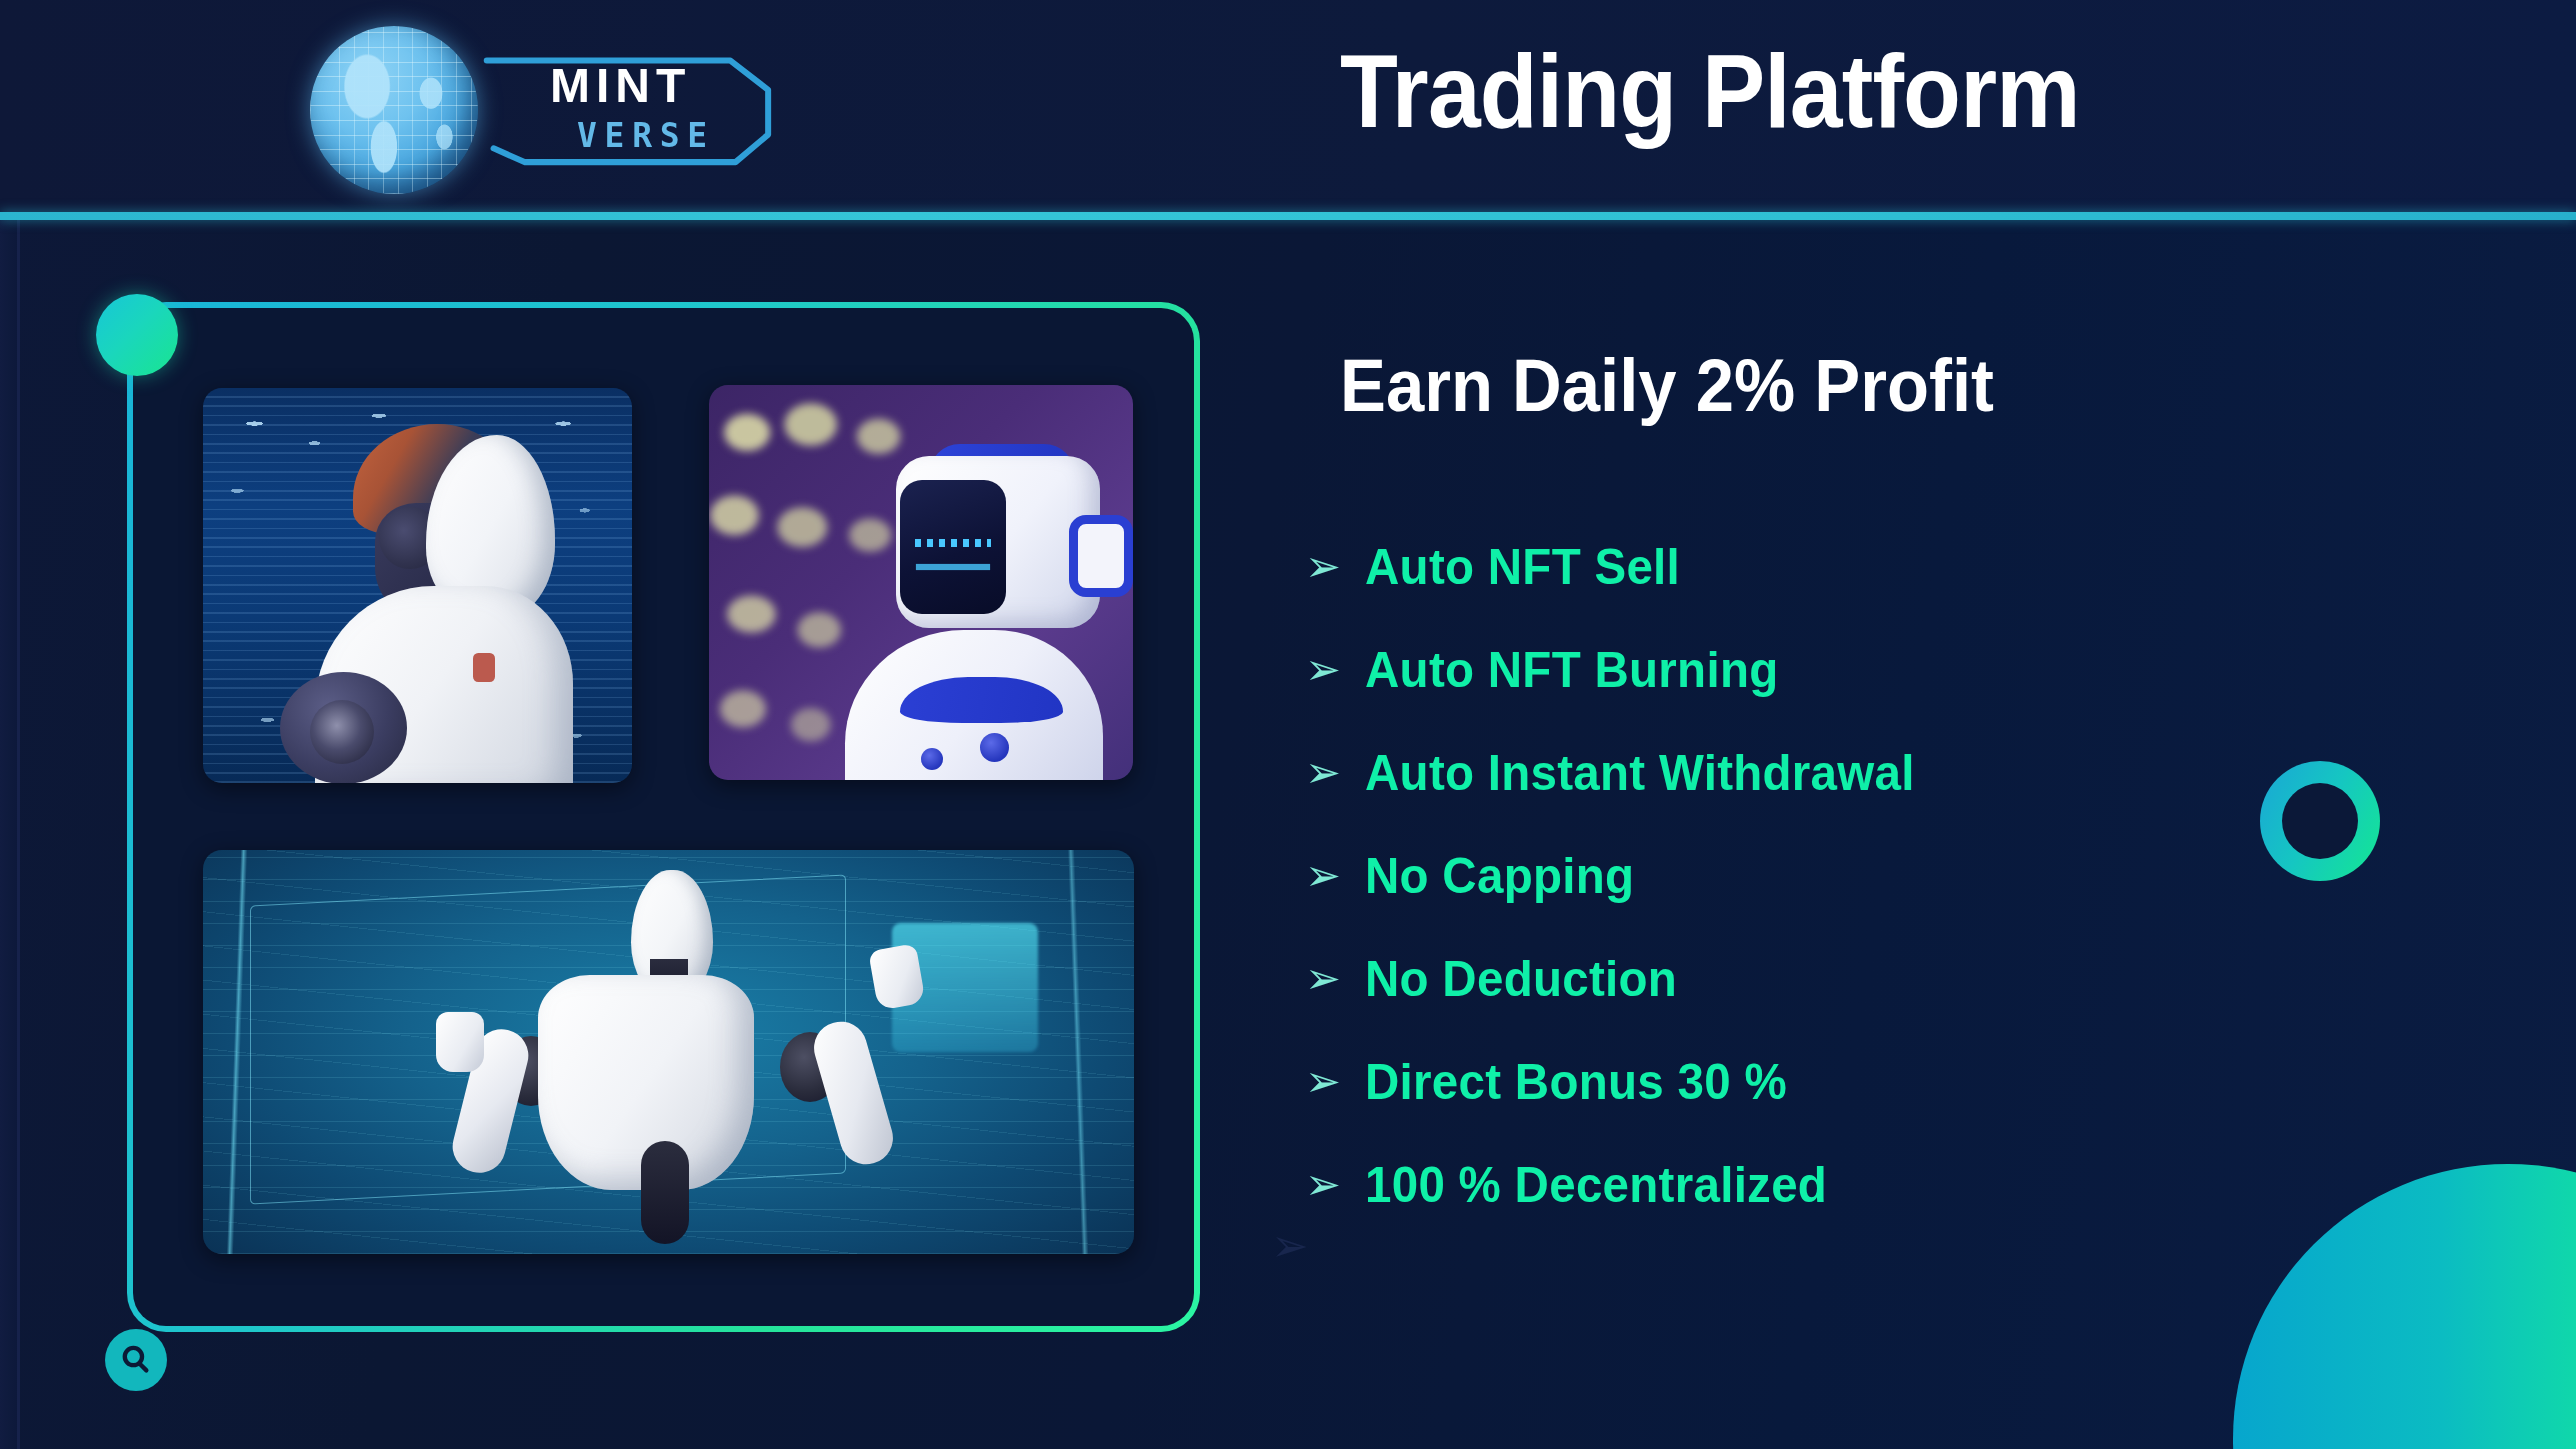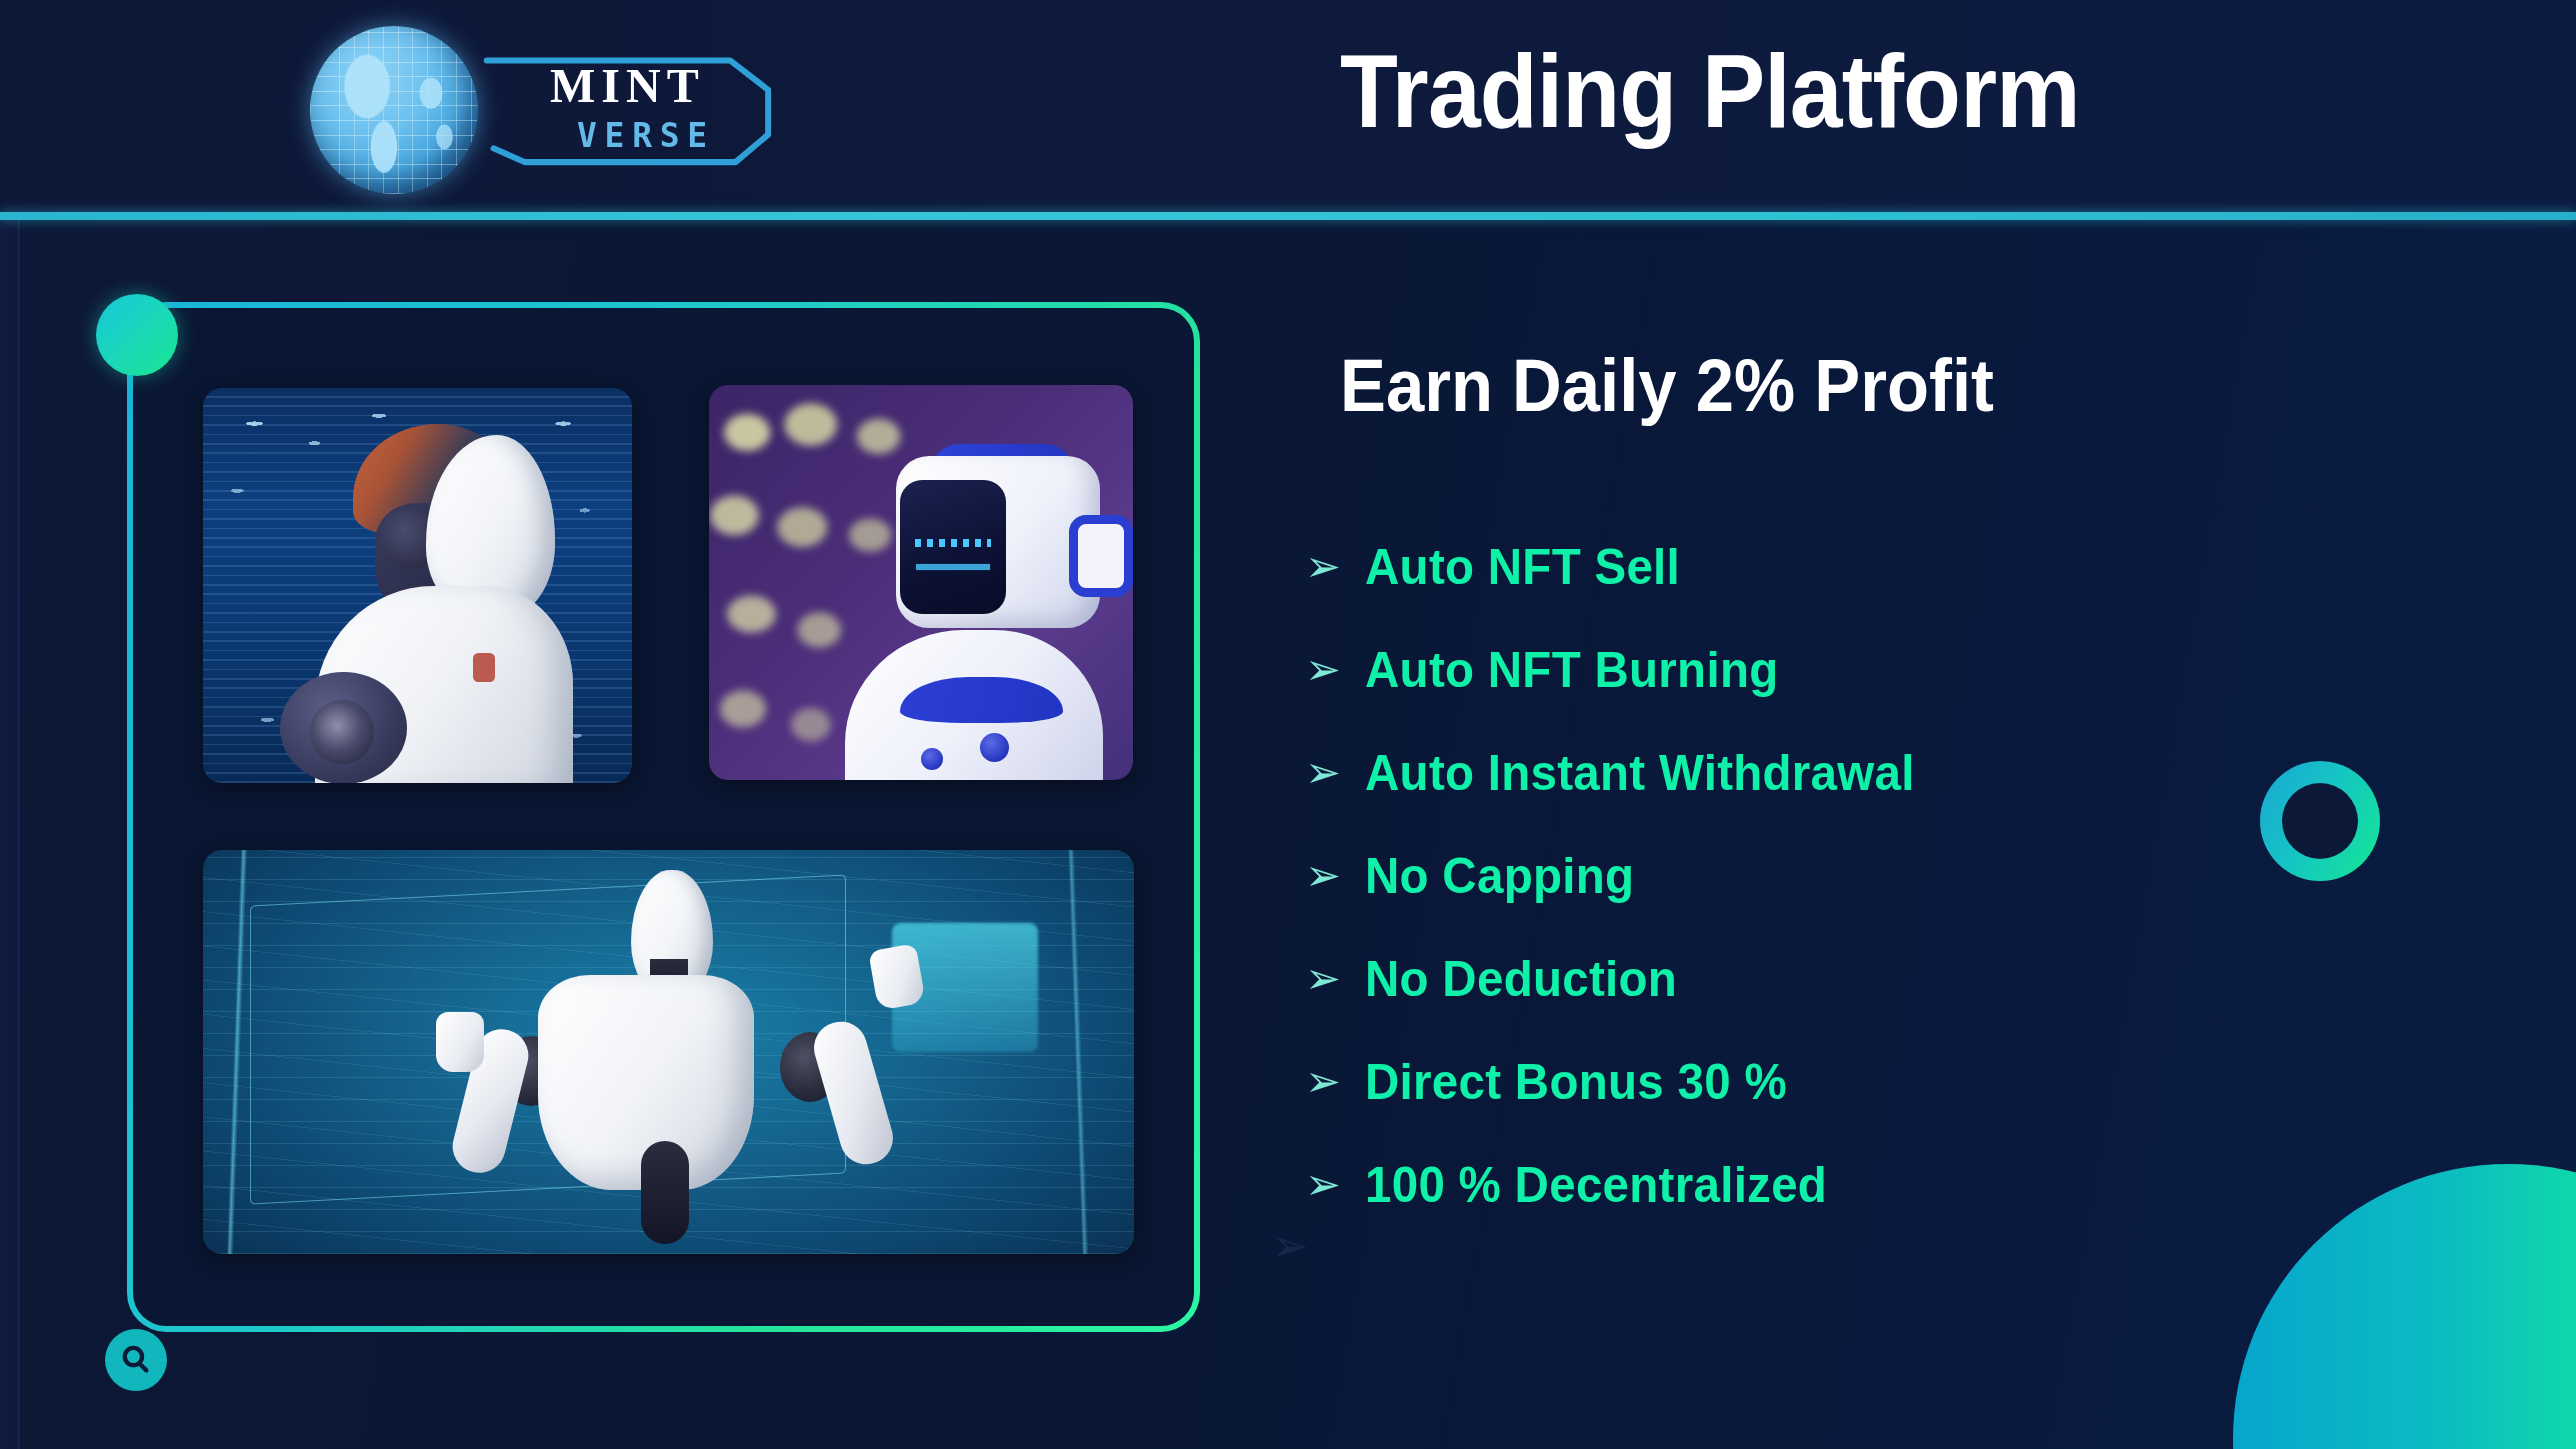--- a/index.html
+++ b/index.html
@@ -65,21 +65,21 @@
       radial-gradient(ellipse 22px 43px at 44% 72%, rgba(175,226,250,.92) 0 58%, transparent 62%),
       radial-gradient(ellipse 19px 26px at 72% 40%, rgba(175,226,250,.85) 0 58%, transparent 62%),
       radial-gradient(ellipse 13.7px 20.6px at 80% 66%, rgba(175,226,250,.75) 0 58%, transparent 62%);
   }
   .logo-frame {
     position:absolute; left:172px; top:33px; width:302px; height:117px;
   }
   .logo-frame svg { display:block; width:100%; height:100%; }
   .logo-word-mint {
     position:absolute; left:249px; top:43px;
-    font-family:Liberation Serif, serif;
+    font-family:Liberation Sans, sans-serif;
     font-size:48px; font-weight:700; letter-spacing:6px;
     color:#ffffff; line-height:1;
   }
   .logo-word-verse {
     position:absolute; left:276px; top:100px;
     font-family:"DejaVu Sans Mono", monospace;
     font-size:33px; font-weight:700; letter-spacing:7.7px;
     color:#63b9e8; line-height:1;
   }
 

